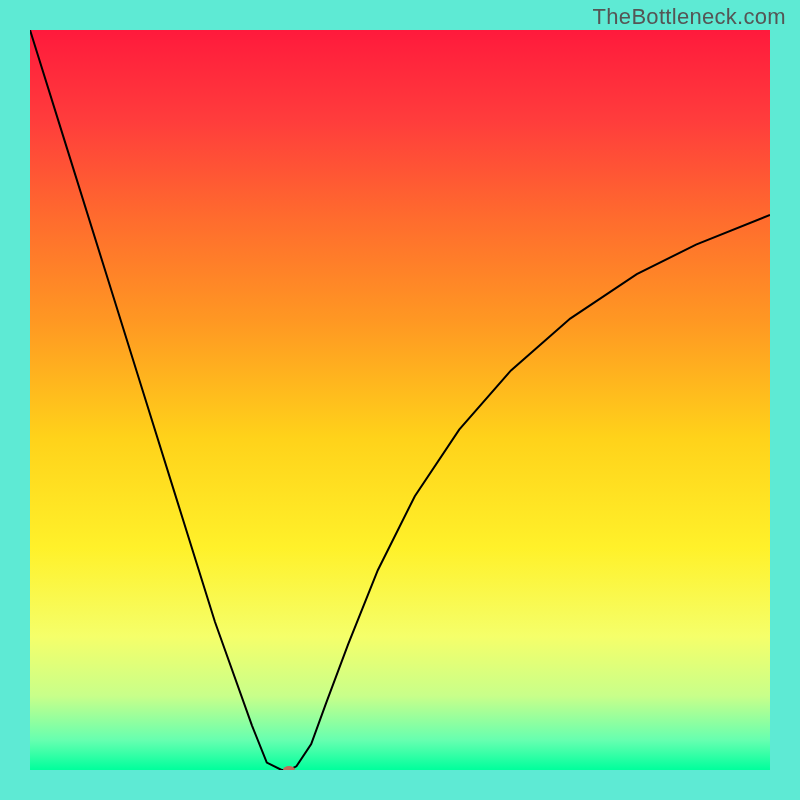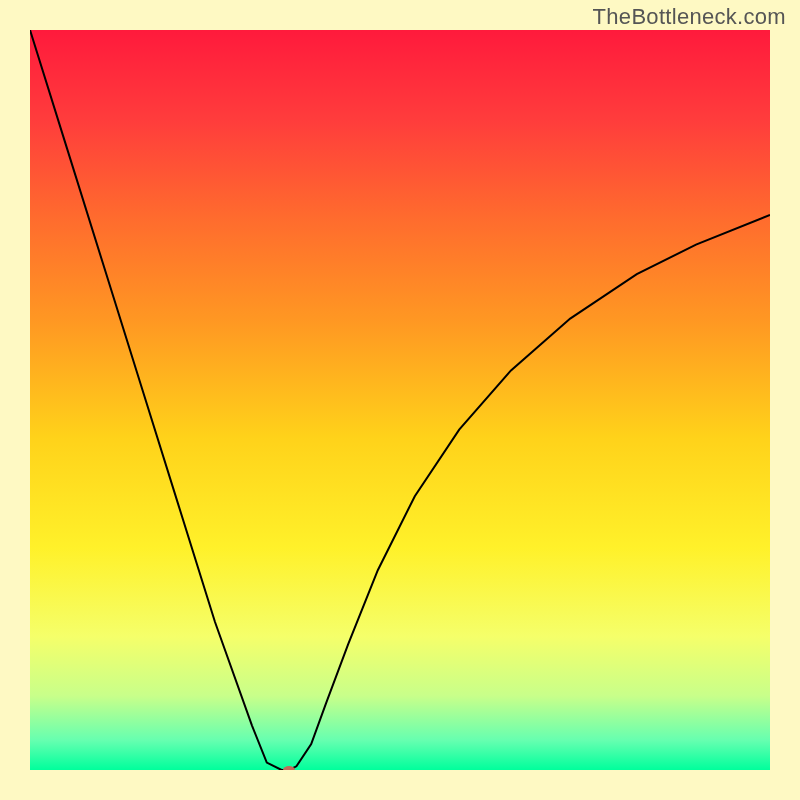--- a/index.html
+++ b/index.html
@@ -8,21 +8,21 @@
     width: 800px;
     height: 800px;
     background: #000;
     font-family: Arial, Helvetica, sans-serif;
     overflow: hidden;
   }
   .stage {
     position: relative;
     width: 800px;
     height: 800px;
-    background: #fef9c3;
+    background: #5eead4;
   }
   .watermark {
     position: absolute;
     top: 4px;
     right: 14px;
     color: #555;
     font-size: 22px;
     font-weight: 500;
     letter-spacing: 0.3px;
     user-select: none;

